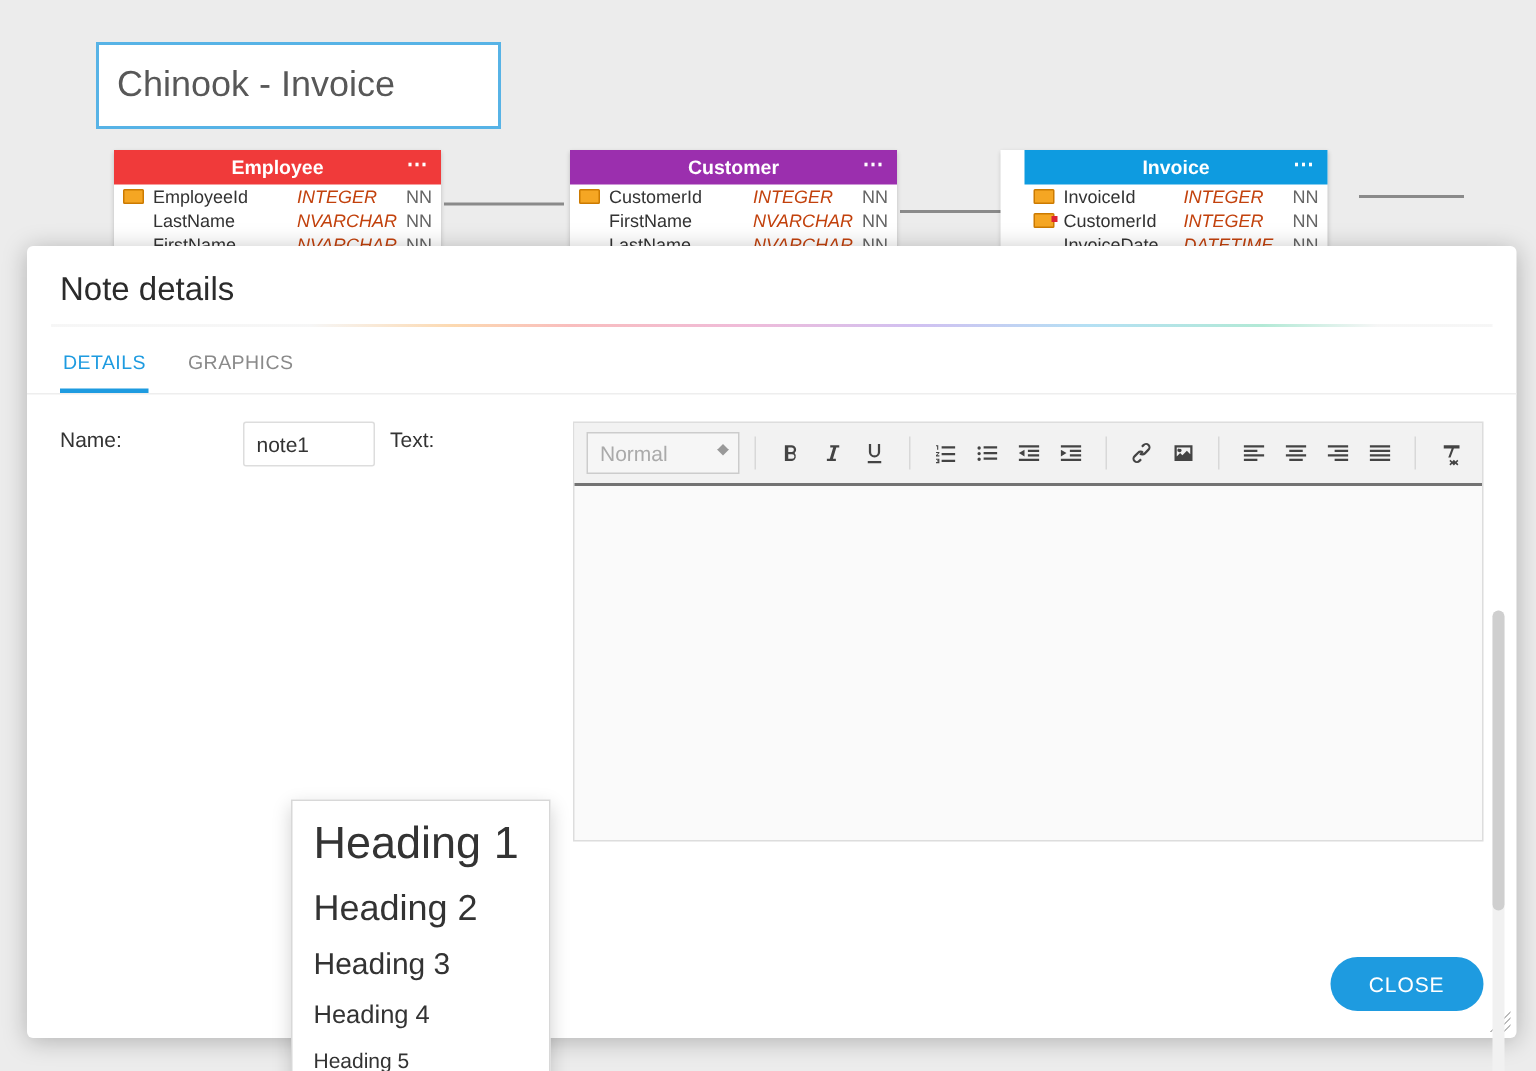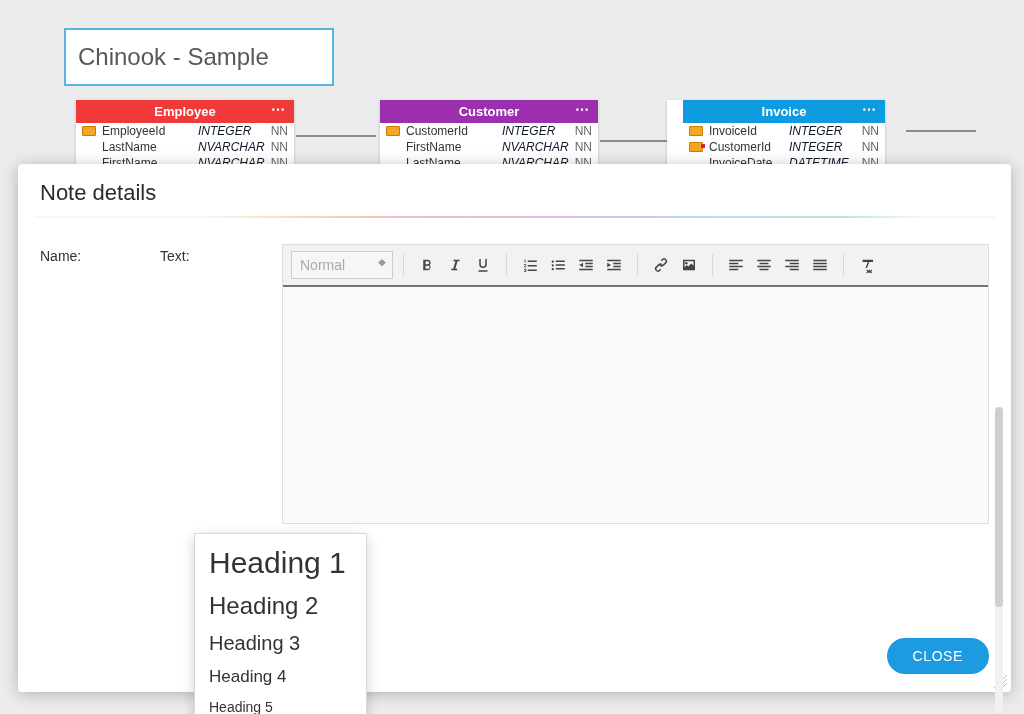--- a/index.html
+++ b/index.html
@@ -71,21 +71,21 @@
   }
   .er-table .row .key.fk::after{
     content:"";
     position:absolute;
     right:-3px; top:1px;
     width:4px; height:4px;
     background:#d23;
   }
   .er-table .row .spacer { width:14px; height:10px; }
   .er-table .row .col-name { flex: 1; color:#333; }
-  .er-table .row .col-type { font-style: italic; color:#0f172a; width:62px; text-align:left; }
+  .er-table .row .col-type { font-style: italic; color:#c2410c; width:62px; text-align:left; }
   .er-table .row .col-nn { color:#666; width:22px; text-align:right; }
 
   .t-employee { left: 76px; top: 100px; }
   .t-employee .thead { background: #f03a3a; }
   .t-customer { left: 380px; top: 100px; }
   .t-customer .thead { background: #9b2fae; }
   .t-invoice  { left: 667px; top: 100px; padding-left: 16px; }
   .t-invoice  .thead { background: #0e9be0; }
 
   
@@ -309,21 +309,21 @@
     height: 200px;
     background: #cfcfcf;
     border-radius: 4px;
   }
 </style>
 </head>
 <body>
 
 <div class="canvas">
   <div class="note-box">
-    <span>Chinook - Sample</span>
+    <span>Chinook - Invoice</span>
   </div>
 
   <div class="connector c1"></div>
   <div class="connector c2"></div>
   <div class="connector c3"></div>
 
   <div class="er-table t-employee">
     <div class="thead">
       <span>Employee</span>
       <span class="dots">⋯</span>
@@ -395,24 +395,31 @@
       <span class="col-name">InvoiceDate</span>
       <span class="col-type">DATETIME</span>
       <span class="col-nn">NN</span>
     </div>
   </div>
 </div>
 
 <div class="modal">
   <div class="modal-header">Note details</div>
   <div class="rainbow"></div>
+  <div class="tabs">
+    <div class="tab active">DETAILS</div>
+    <div class="tab">GRAPHICS</div>
+  </div>
 
   <div class="form-area">
     <div class="form-row">
       <div class="form-label">Name:</div>
+      <div class="form-field">
+        <input class="text-input" value="note1" style="">
+      </div>
     </div>
 
     <div class="form-row" style="flex:1; min-height:0;">
       <div class="form-label">Text:</div>
       <div class="form-field" style="display:flex;">
         <div class="editor" style="flex:1;">
           <div class="toolbar">
             <div class="tb-select">
               <span>Normal</span>
             </div>

